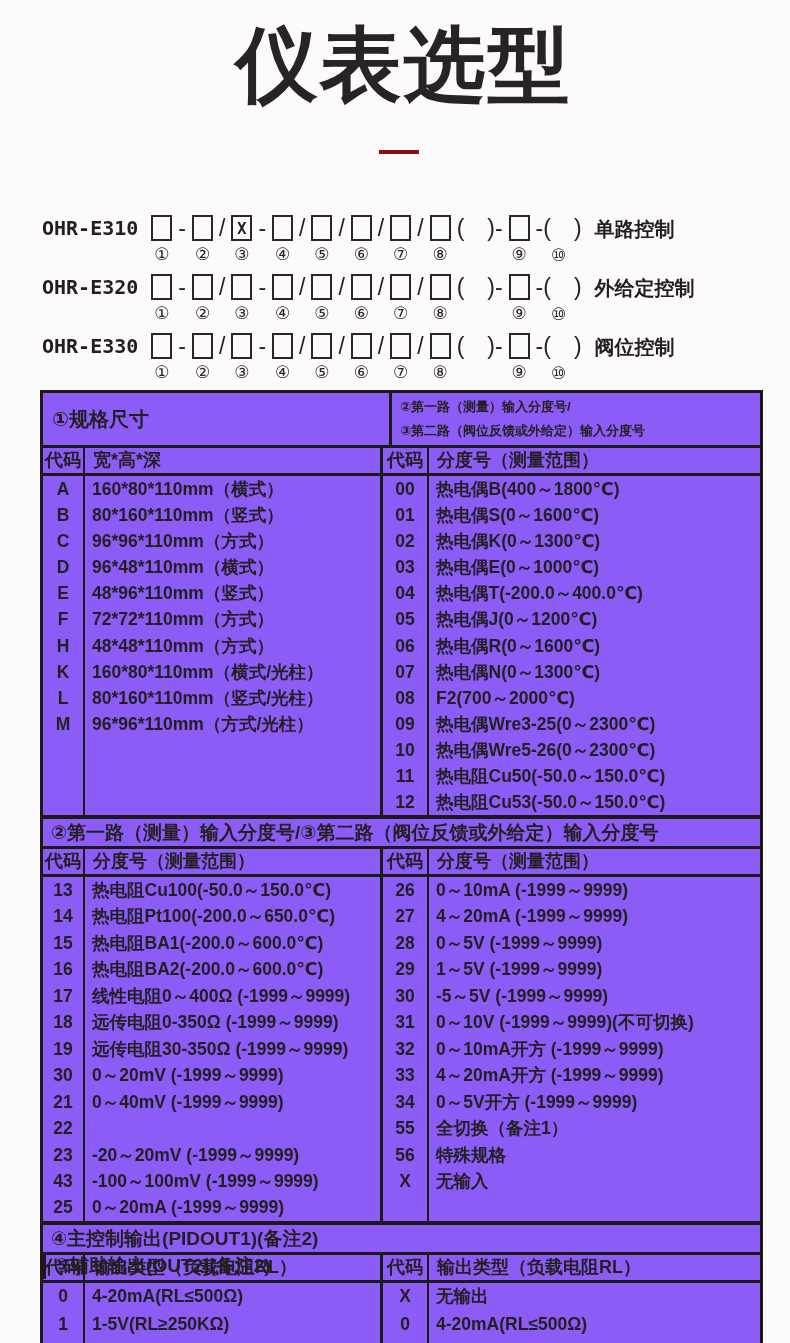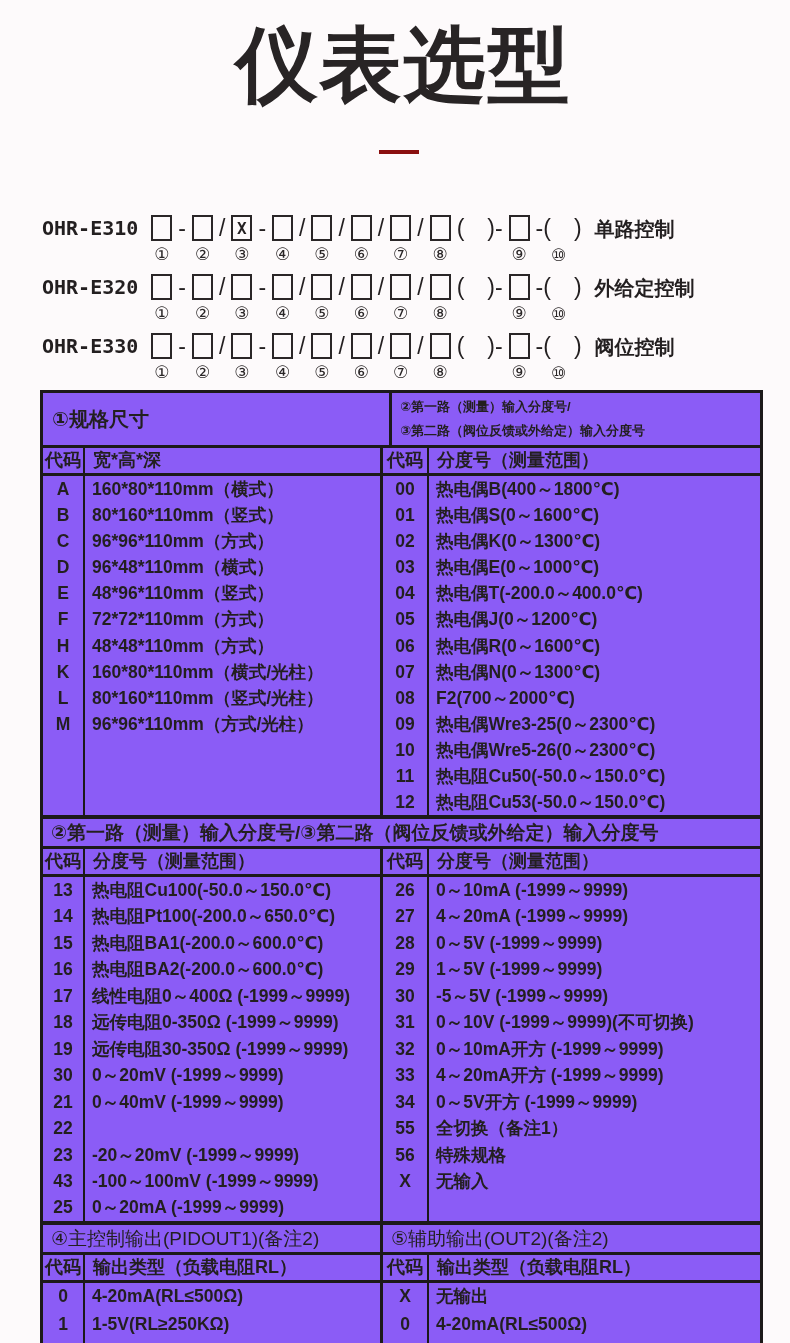--- a/index.html
+++ b/index.html
@@ -52,21 +52,21 @@
   
   .sub{height:25px; line-height:25px; font-size:18px; font-weight:700;}
   .sub .sc{box-sizing:border-box; white-space:nowrap; overflow:visible;}
   .sub .code-l{width:40px; text-align:center;}
   .sub .desc-l{width:297px; border-left:2px solid #1c191a; padding-left:8px;}
   .sub .code-r{width:47px; border-left:3px solid #1c191a; text-align:center;}
   .sub .desc-r{flex:1; border-left:2px solid #1c191a; padding-left:8px;}
   
   .hdr2{height:27px; line-height:27px; font-size:19px; font-weight:700; padding-left:8px;
     display:block; white-space:nowrap;}
-  .hdr3{height:27px; line-height:27px; font-size:19px; font-weight:400;}
+  .hdr3{height:27px; line-height:27px; font-size:19px; font-weight:700;flex-direction:column;}
   .hdr3 .h-left{width:337px; padding-left:8px; box-sizing:border-box; white-space:nowrap;}
   .hdr3 .h-right{flex:1; border-left:3px solid #1c191a; padding-left:8px; white-space:nowrap;}
   
   .tbody{display:flex; border-bottom:4px solid #1c191a; overflow:hidden;}
   .tbody.last{border-bottom:none;}
   .half{position:relative;}
   .half::after{content:""; position:absolute; top:0; bottom:0; width:2px; background:#1c191a;}
   .lhalf{width:337px;}
   .lhalf::after{left:40px;}
   .rhalf{flex:1; border-left:3px solid #1c191a;}

